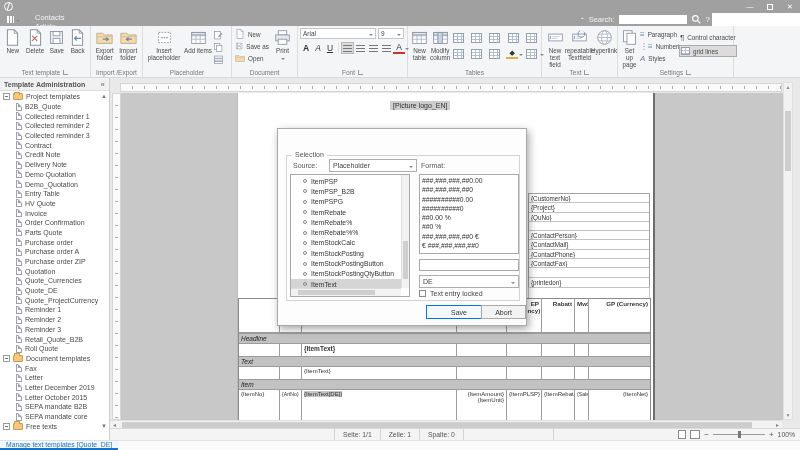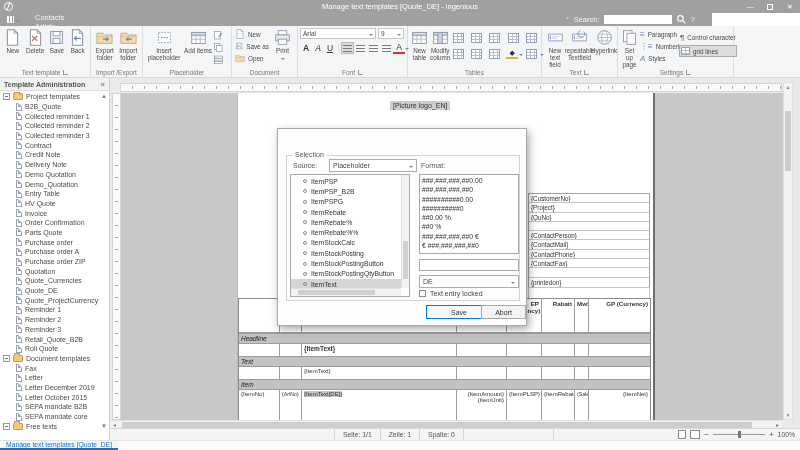--- a/index.html
+++ b/index.html
@@ -14,21 +14,21 @@
   .applogo{width:9px;height:9px;border:1.4px solid #fff;border-radius:50%;margin-left:4px;position:relative}
   .applogo::after{content:"";position:absolute;left:2.6px;top:-1px;width:1.4px;height:8px;background:#fff;transform:rotate(18deg)}
   
   .tabrow{position:absolute;left:0;top:13px;width:712px;height:13px;background:#a0a0a0;display:flex;align-items:stretch;font-size:7.5px;color:#f4f4f4}
   .appbtn{width:26px;display:flex;align-items:center;justify-content:center;gap:2px}
   .gridic{width:7px;height:7px;background:
     repeating-linear-gradient(to right,#fff 0 2px,transparent 2px 3px),
     repeating-linear-gradient(to bottom,transparent 0 2px,#a0a0a0 2px 3px)}
   .tab{padding:0 9px;display:flex;align-items:center}
   .tab.selected{background:#fff;color:#3c3c3c}
-  .tabsright{margin-left:auto;display:flex;align-items:center;gap:4px;padding-right:17px}
+  .tabsright{margin-left:auto;display:flex;align-items:center;gap:4px;padding-right:2px}
   .chev{font-size:6px;color:#fff}
   .searchbox{width:68px;height:9px;background:#fff;border:none;font-size:7px;padding:0 2px}
   .dar{width:0;height:0;border:2.5px solid transparent;border-top-color:#888;margin-top:4px;display:inline-block}
   
   .ribbon{position:absolute;left:0;top:26px;width:800px;height:52px;background:#f4f5f6;border-bottom:1px solid #d9d9d9;display:flex}
   .rgroup{position:relative;border-right:1px solid #ddd;padding:2px 2px 11px 2px;display:flex;align-items:flex-start}
   .rlabel{position:absolute;left:0;right:0;bottom:1px;text-align:center;font-size:6.5px;color:#777;display:flex;justify-content:center;gap:3px;align-items:center}
   .launcher{width:5px;height:5px;border-left:1px solid #999;border-bottom:1px solid #999;position:relative}
   .rbtn-lg{display:flex;flex-direction:column;align-items:center;justify-content:flex-start;font-size:6.3px;color:#4a4a4a;text-align:center;line-height:1.12;padding:1px 1px}
   .rbtn-lg svg{margin-bottom:1px}
@@ -182,21 +182,20 @@
       </g>
     <g id="g-copy">
         <rect x="2" y="2" width="8" height="9" fill="#fff" stroke="#8a93a3"></rect>
         <rect x="5" y="5" width="8" height="9" fill="#fff" stroke="#8a93a3"></rect>
       </g>
   </defs>
 </svg>
 
 <div class="titlebar">
   <span class="applogo"></span>
-  <span class="tb-title">Manage text templates [Quote_DE] - ingenious</span>
   <span class="winbtns">
     <span class="winbtn">—</span>
     <span class="winbtn">
         <span class="maxbox"></span>
       </span>
     <span class="winbtn">✕</span>
   </span>
 </div>
 
 <div class="tabrow">

